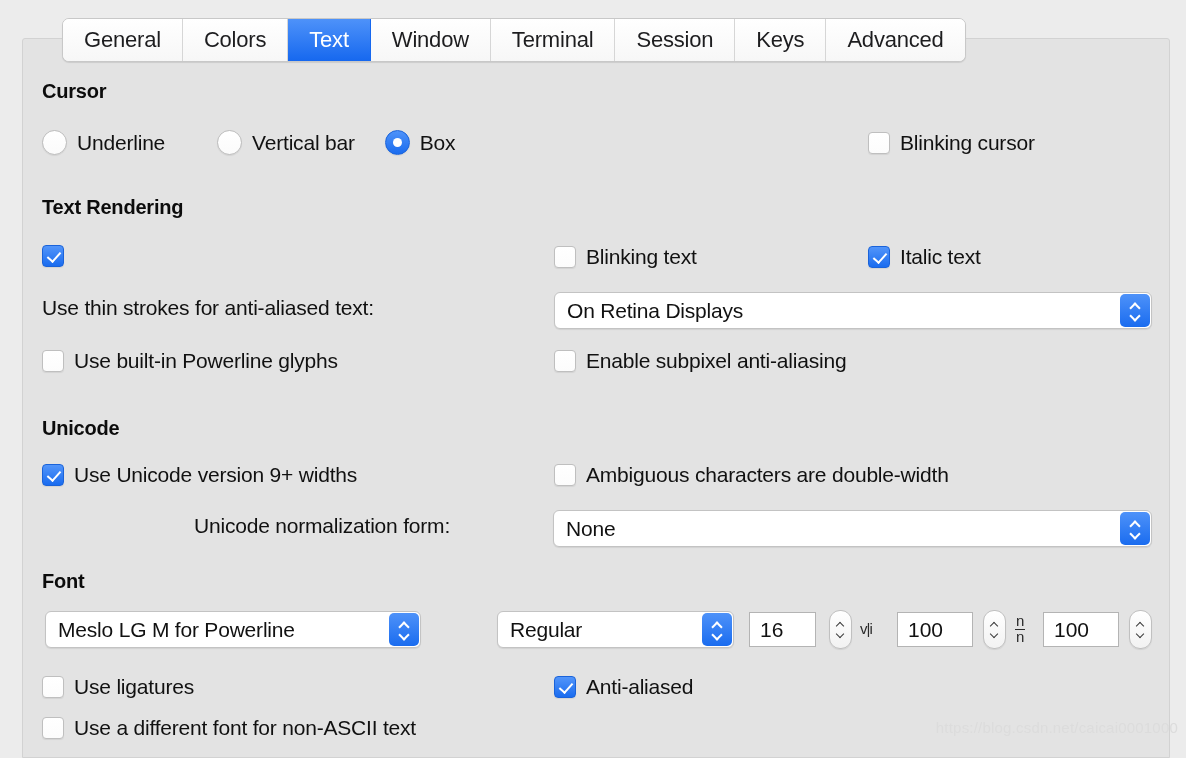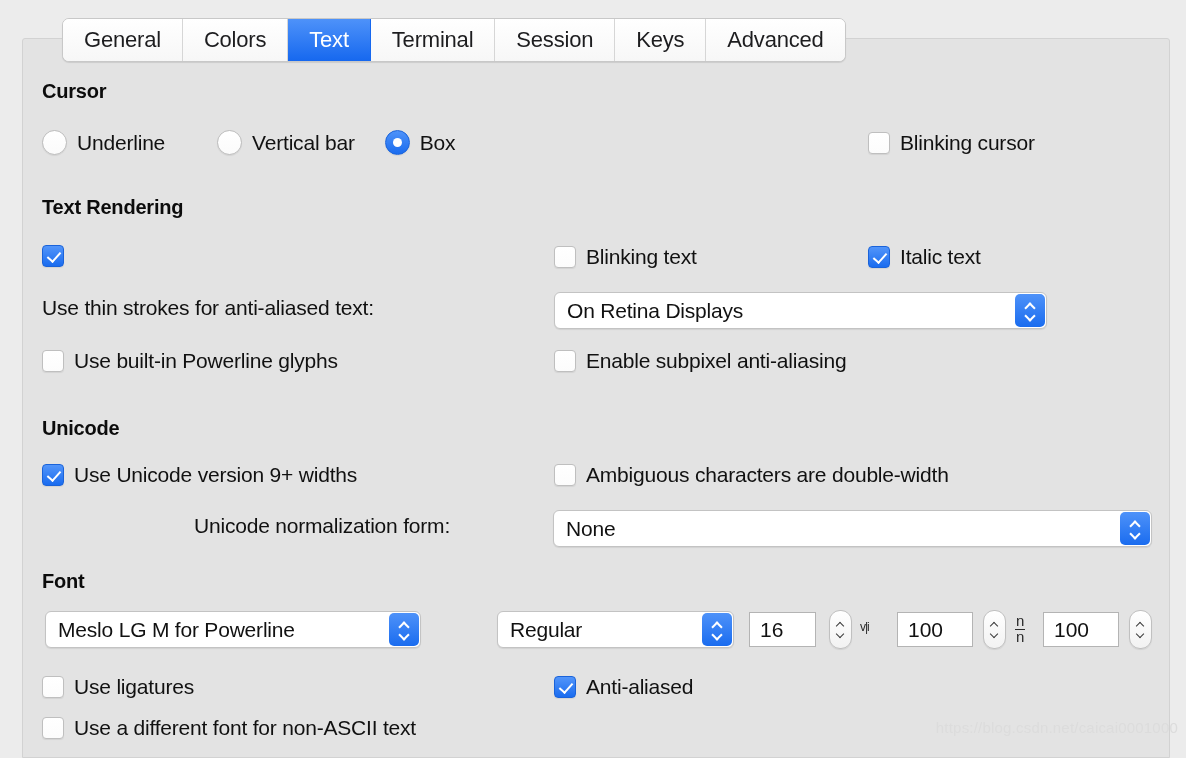--- a/index.html
+++ b/index.html
@@ -253,21 +253,21 @@
     width: 5px;
     height: 5px;
     border: solid #3a3a3a;
     border-width: 1.8px 1.8px 0 0;
   }
   .wchev.up::before   { transform: rotate(-45deg); }
   .wchev.down::before { transform: rotate(135deg); top: 0px; }
 
   
   .glyph-hspace {
-    font-size: 12px;
+    font-size: 15px;
     color: #2a2a2a;
     font-family: "Liberation Sans", sans-serif;
     letter-spacing: -1px;
     line-height: 1;
   }
   .glyph-vspace {
     display: inline-flex;
     flex-direction: column;
     align-items: center;
     line-height: 0.85;
@@ -291,20 +291,21 @@
 </style>
 </head>
 <body>
 
 <div class="panel"></div>
 
 <div class="tabbar">
   <div class="tab">General</div>
   <div class="tab">Colors</div>
   <div class="tab active">Text</div>
+  <div class="tab">Window</div>
   <div class="tab">Terminal</div>
   <div class="tab">Session</div>
   <div class="tab">Keys</div>
   <div class="tab">Advanced</div>
 </div>
 
 <div class="content">
 
   <div class="section-title" style="position:absolute; left:0; top:40px;">Cursor</div>
 
@@ -339,21 +340,21 @@
     <span class="cb-label">Blinking text</span>
   </div>
 
   <div class="row" style="position:absolute; left:826px; top:205px;">
     <span class="cb on"></span>
     <span class="cb-label">Italic text</span>
   </div>
 
   <div class="static-label" style="position:absolute; left:0; top:256px;">Use thin strokes for anti-aliased text:</div>
 
-  <div class="popup" style="position:absolute; left:512px; top:252px; width:493px;text-align:right;">
+  <div class="popup" style="position:absolute; left:512px; top:252px; width:598px;text-align:right;">
     <span class="value">On Retina Displays</span>
     <span class="stepper">
       <span class="chev up"></span>
       <span class="chev down"></span>
     </span>
   </div>
 
   <div class="row" style="position:absolute; left:0; top:309px;">
     <span class="cb"></span>
     <span class="cb-label">Use built-in Powerline glyphs</span>

